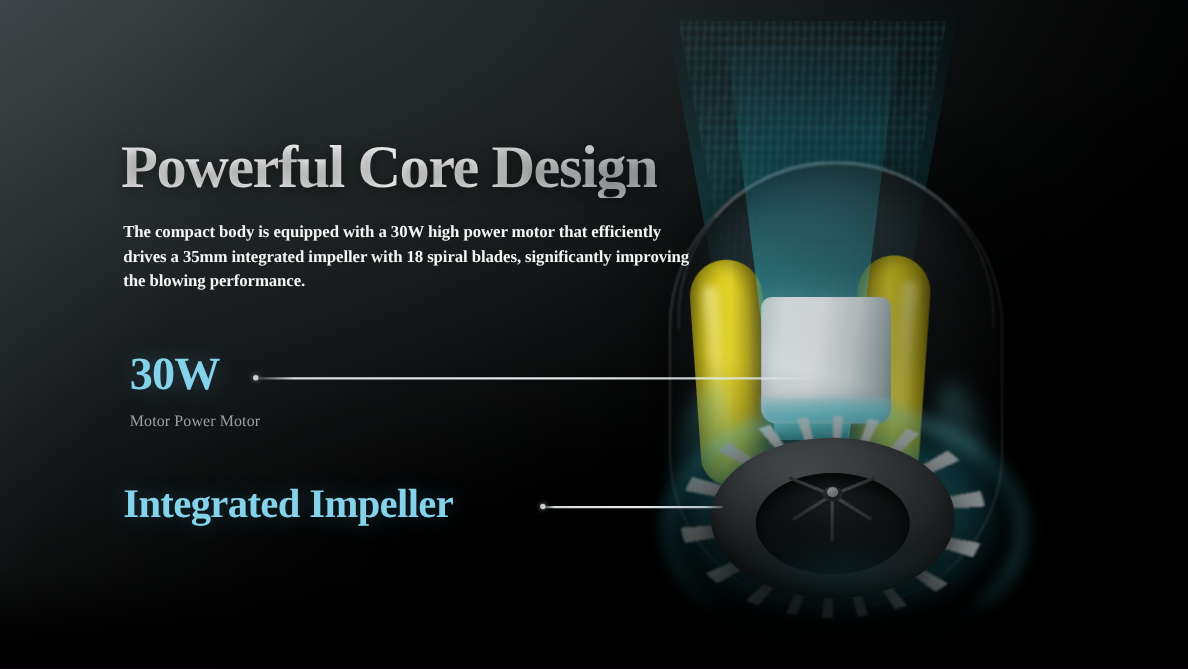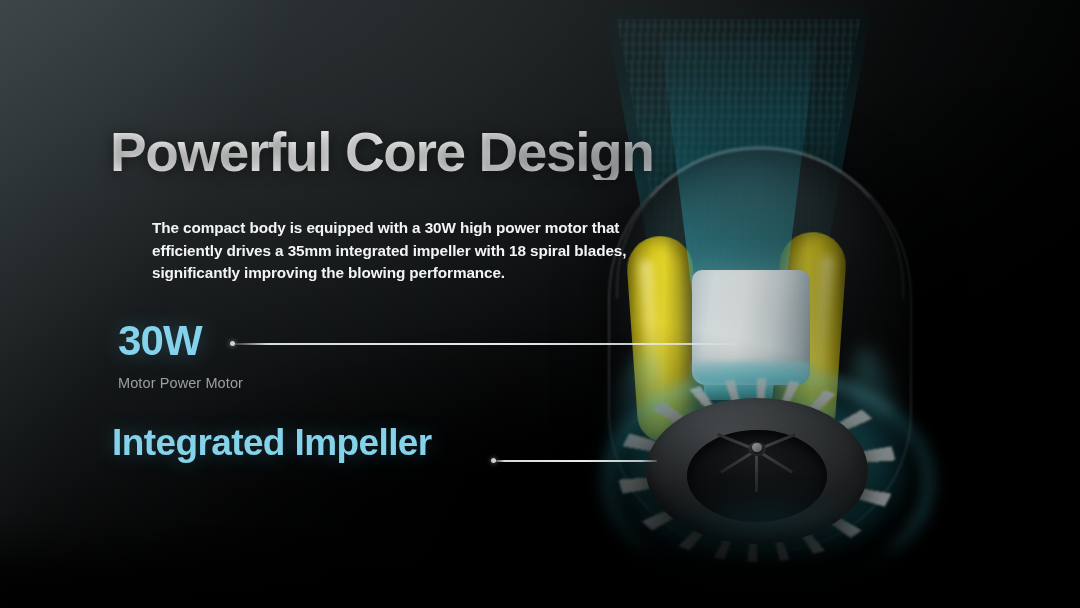--- a/index.html
+++ b/index.html
@@ -5,21 +5,21 @@
   html, body {
     margin: 0;
     padding: 0;
     background: #000;
   }
   .stage {
     position: relative;
     width: 1080px;
     height: 608px;
     overflow: hidden;
-    font-family: Liberation Sans, sans-serif;
+    font-family: Liberation Serif, serif;
     background: #701a75;
   }
 
   
   .bg-base {
     position: absolute;
     inset: 0;
     background: #000;
   }
   .bg-sheen {
@@ -55,28 +55,27 @@
     background: linear-gradient(100deg, #ffffff 0%, #ffffff 58%, #d8dbdc 84%, #bfc4c6 100%);
     -webkit-background-clip: text;
     background-clip: text;
     -webkit-text-fill-color: transparent;
     white-space: nowrap;
     text-shadow: 0 2px 14px rgba(0,0,0,0.55);
   }
   .body-copy {
     position: absolute;
     left: 112px;
-    top: 217px;
+    top: 200px;
     width: 530px;
     font-size: 15.3px;
     font-weight: 700;
     line-height: 1.48;
     color: #f3f5f5;
     letter-spacing: -0.1px;
-    margin-left: 40px;
   }
   .body-copy p { margin: 0; }
 
   .callout { position: absolute; }
   .callout-value {
     font-size: 42px;
     font-weight: 700;
     letter-spacing: -0.8px;
     line-height: 1;
     color: #84d3ea;
@@ -90,21 +89,21 @@
   .callout-sub {
     margin-top: 13px;
     font-size: 14.5px;
     font-weight: 400;
     color: #9ba0a2;
     letter-spacing: 0.1px;
     white-space: nowrap;
   }
 
   .c-30w { left: 118px; top: 320px; }
-  .c-imp { left: 112px; top: 424px; }
+  .c-imp { left: 112px; top: 440px; }
 
   
   .leader {
     position: absolute;
     height: 2px;
     background: linear-gradient(90deg, rgba(226,231,232,0.10) 0%, rgba(232,237,238,0.92) 7%, rgba(240,244,245,0.96) 55%, rgba(225,232,234,0.80) 90%, rgba(210,220,222,0.25) 100%);
     border-radius: 2px;
   }
   .leader-dot {
     position: absolute;

